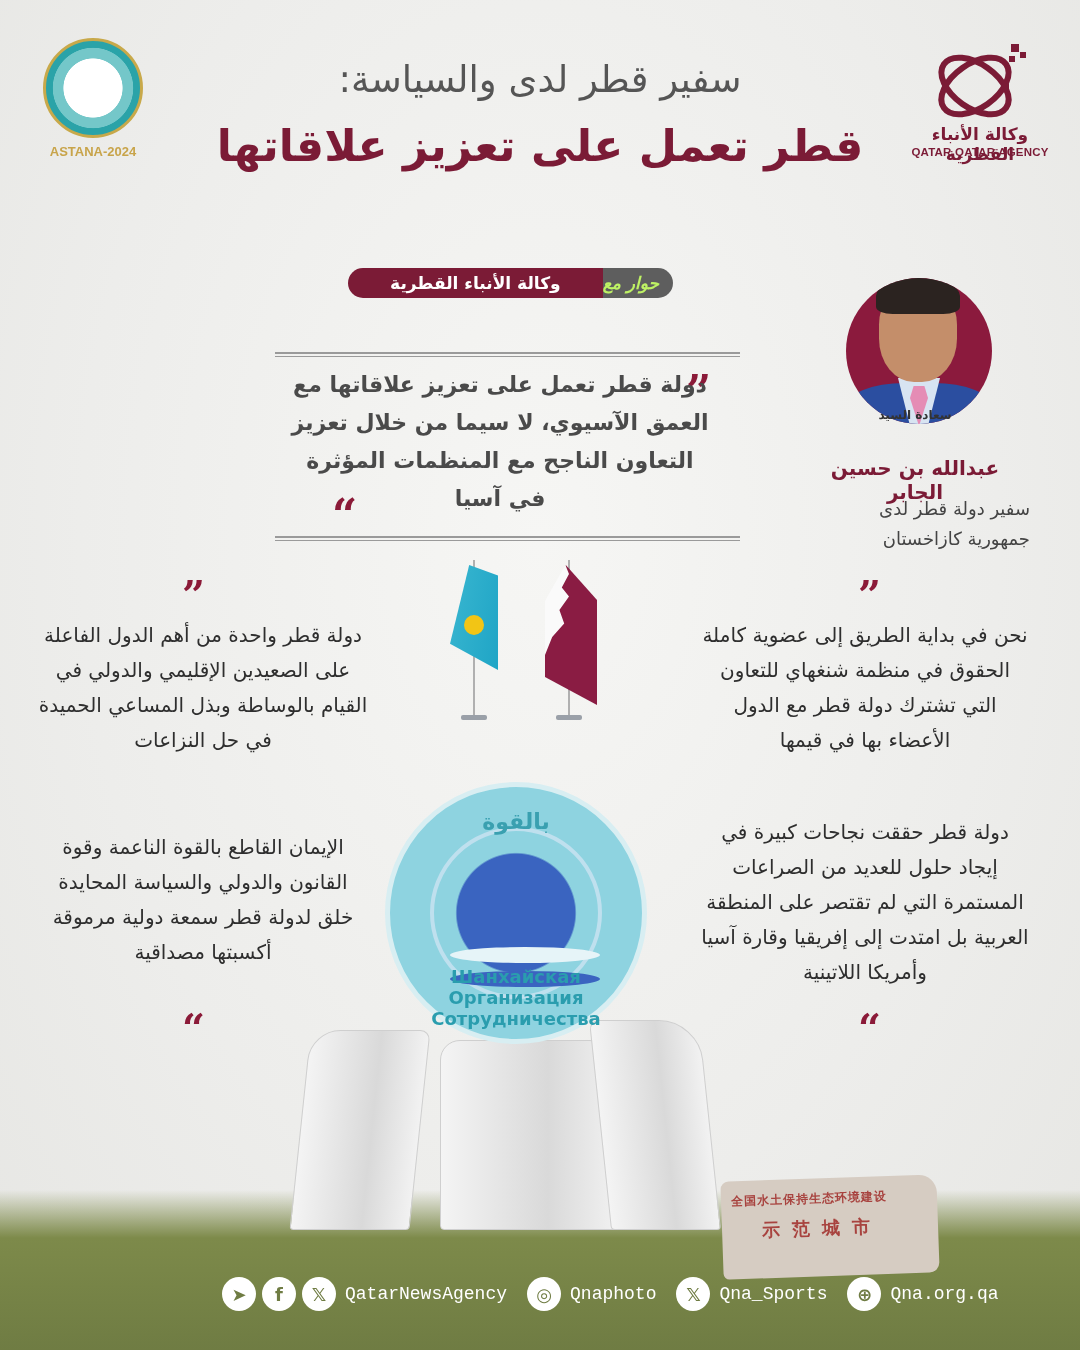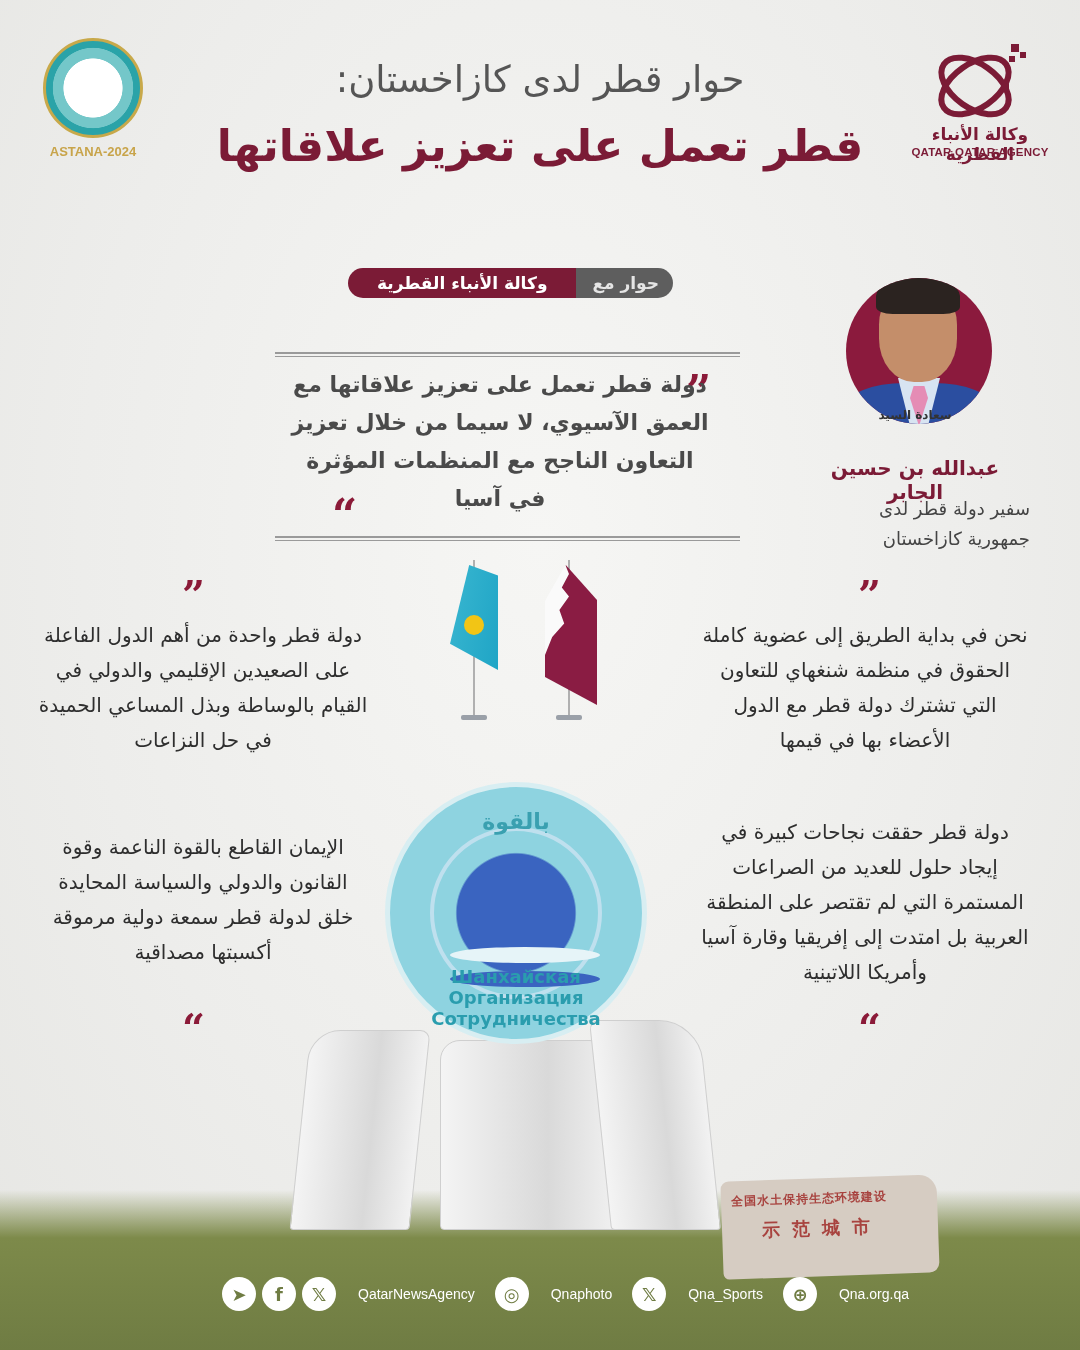--- a/index.html
+++ b/index.html
@@ -22,21 +22,21 @@
     background: radial-gradient(circle, #ffffff 0 44%, #74c7c9 45% 60%, #2aa3a8 61% 100%);
     border: 3px solid #c8a94a; }
   .sco-year { position: absolute; left: 0; right: 0; top: 106px; text-align: center; color: #c8a44a; font-weight: bold; font-size: 13px; font-family: "Liberation Sans", sans-serif; }
 
   
   .h-sub { left: 240px; top: 58px; width: 600px; font-size: 37px; color: #555555; }
   .h-main1 { left: 200px; top: 120px; width: 680px; font-size: 44px; color: #7b1b36; font-weight: bold; }
   .h-main2 { left: 200px; top: 188px; width: 680px; font-size: 44px; color: #7b1b36; font-weight: bold; }
 
   .pill { left: 348px; top: 268px; width: 325px; height: 30px; border-radius: 15px; overflow: hidden; display: flex; direction: rtl; }
-  .pill-gray { background: #5e5e5e; color: #e5e5e5; font-weight: bold; font-size: 17px; padding: 0 14px 0 16px; display: flex; align-items: center; }
+  .pill-gray { background: #5e5e5e; color: #bef264; font-weight: bold; font-size: 17px; padding: 0 14px 0 0; display: flex; align-items: center; font-style: italic; }
   .pill-red { background: #7b1b36; color: #fff; font-weight: bold; font-size: 17px; flex: 1; display: flex; align-items: center; justify-content: center; }
 
   
   .qline { left: 275px; width: 465px; height: 5px; border-top: 2px solid #9a9a9a; border-bottom: 1px solid #9a9a9a; }
   .main-quote { left: 290px; top: 366px; width: 420px; font-size: 22px; line-height: 38px; color: #4a4a4a; font-weight: bold; }
   .qmark { color: #8b1a38; font-weight: bold; font-size: 44px; font-family: "DejaVu Serif", serif; line-height: 1; }
 
   
   .portrait { left: 846px; top: 278px; width: 146px; height: 146px; border-radius: 50%; background: #8b1a3d; overflow: hidden; }
   .face { position: absolute; left: 33px; top: 8px; width: 78px; height: 96px; border-radius: 40% 40% 45% 45%; background: #c48e6a; }
@@ -73,21 +73,21 @@
   .sculpt { background: linear-gradient(90deg, #f4f4f4, #d9d9d9 60%, #f2f2f2); border: 1px solid #cfcfcf; }
 
   
   .stone { left: 722px; top: 1178px; width: 216px; height: 98px; background: #d6ccc2; border-radius: 8px 18px 10px 6px; transform: rotate(-2deg); }
   .stone-l1 { position: absolute; left: 10px; top: 12px; font-size: 12px; color: #a8433f; font-weight: bold; letter-spacing: 1px; }
   .stone-l2 { position: absolute; left: 40px; top: 38px; font-size: 18px; color: #a8433f; font-weight: bold; letter-spacing: 12px; }
 
   
   .footer { left: 222px; top: 1276px; height: 36px; display: flex; align-items: center; gap: 6px; }
   .ficon { width: 34px; height: 34px; border-radius: 50%; background: #fff; display: flex; align-items: center; justify-content: center; color: #6f7c43; font-weight: bold; font-size: 18px; font-family: "DejaVu Sans", sans-serif; }
-  .flabel { color: #fff; font-size: 14px; font-family: Liberation Sans, sans-serif; margin-right: 14px; margin-left: 16px; }
+  .flabel { color: #fff; font-size: 18px; font-family: Liberation Mono, monospace; margin-right: 14px; margin-left: 3px; }
 </style>
 </head>
 <body>
 
 <div class="page">
   <div class="ground"></div>
 
   <div class="abs qna-logo">
     <svg width="150" height="86" viewBox="0 0 150 86">
       <ellipse cx="70" cy="48" rx="38" ry="22" fill="none" stroke="#7b1b36" stroke-width="6" transform="rotate(-35 70 48)"></ellipse>
@@ -99,21 +99,21 @@
     </svg>
     <div class="qna-ar">وكالة الأنباء القطرية</div>
     <div class="qna-en">QATAR QATAR AGENCY</div>
   </div>
 
   <div class="abs sco-logo">
     <div class="sco-ring"></div>
     <div class="sco-year">ASTANA-2024</div>
   </div>
 
-  <div class="abs rtl h-sub">حوار قطر لدى كازاخستان:</div>
+  <div class="abs rtl h-sub">سفير قطر لدى والسياسة:</div>
   <div class="abs rtl h-main1">قطر تعمل على تعزيز علاقاتها</div>
 
   <div class="abs pill">
     <div class="pill-gray">حوار مع</div>
     <div class="pill-red">وكالة الأنباء القطرية</div>
   </div>
 
   <div class="abs qline" style="top:352px"></div>
   <div class="abs qmark" style="left:686px; top:370px">”</div>
   <div class="abs rtl main-quote">دولة قطر تعمل على تعزيز علاقاتها مع العمق الآسيوي، لا سيما من خلال تعزيز التعاون الناجح مع المنظمات المؤثرة في آسيا</div>

